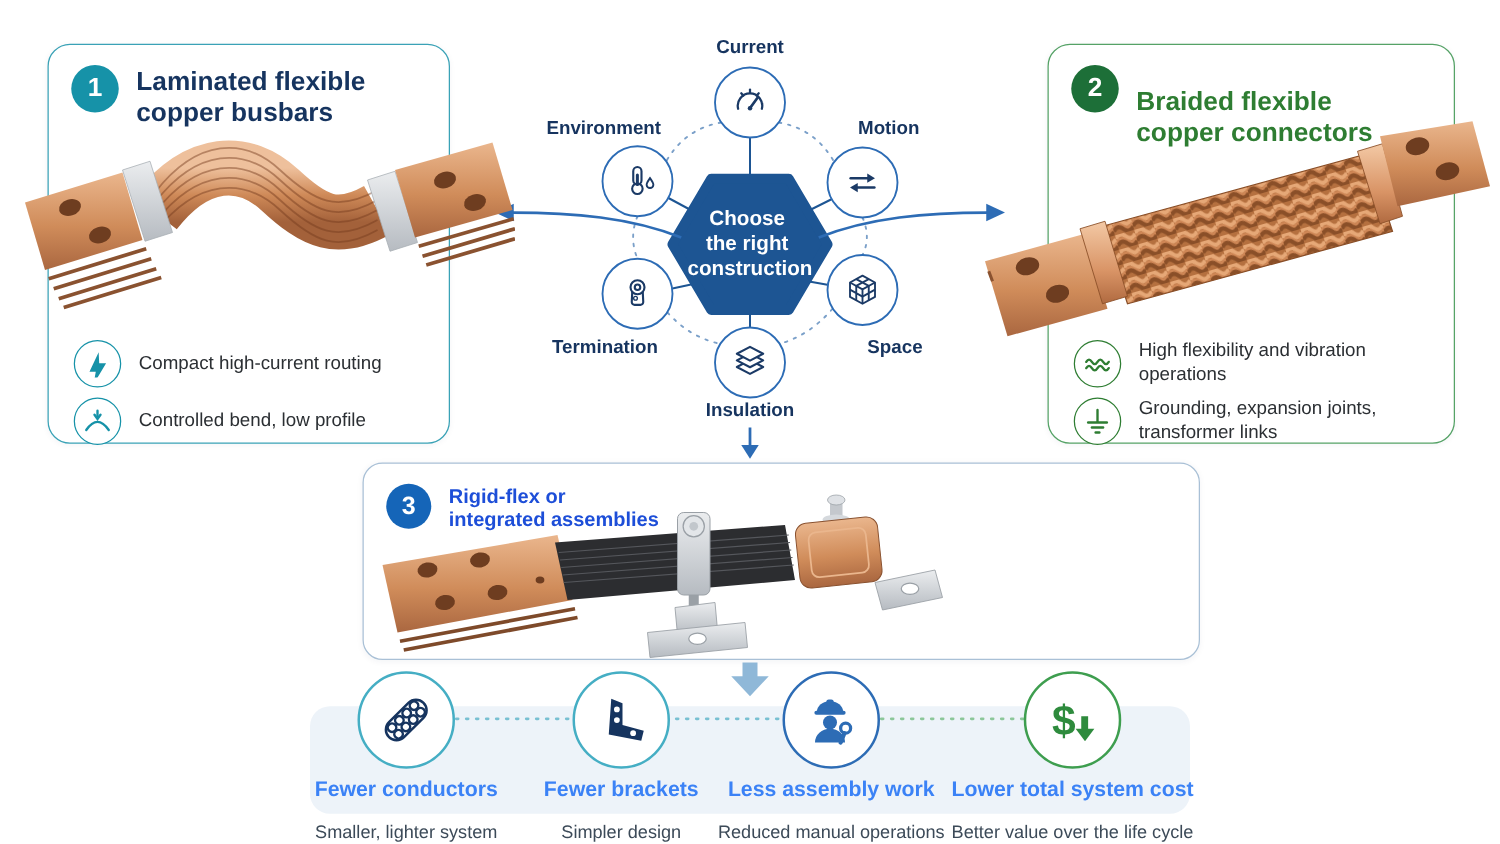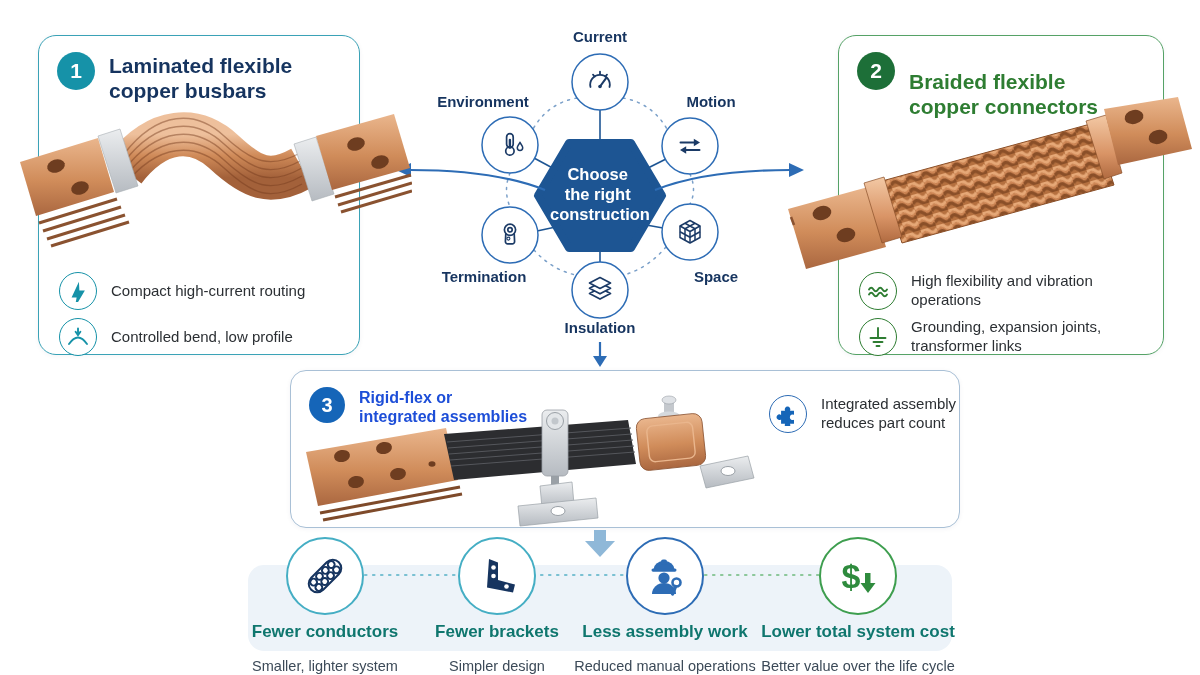--- a/index.html
+++ b/index.html
@@ -36,21 +36,21 @@
   #connector-layer{position:absolute;left:0;top:0;z-index:2;pointer-events:none;}
   #band{position:absolute;left:248px;top:565px;width:704px;height:86px;background:#edf3f9;border-radius:16px;z-index:1;}
   .benefit{position:absolute;top:537px;width:200px;text-align:center;z-index:3;}
   #benefit0{left:225px;} #benefit1{left:397px;} #benefit2{left:565px;} #benefit3{left:758px;}
   .b-circle{width:74px;height:74px;border-radius:50%;background:#fff;margin:0 auto;
             display:flex;align-items:center;justify-content:center;border:2.2px solid;}
   #benefit0 .b-circle{border-color:#45aec4;}
   #benefit1 .b-circle{border-color:#45aec4;}
   #benefit2 .b-circle{border-color:#2d6cb5;}
   #benefit3 .b-circle{border-color:#3e9e4f;}
-  .b-title{margin-top:7px;font-size:17px;font-weight:bold;color:#0f766e;text-align:center;}
+  .b-title{margin-top:7px;font-size:17px;font-weight:bold;color:#3b82f6;text-align:center;}
   .b-sub{margin-top:16px;font-size:14.5px;color:#3c4a58;}
 </style>
 </head>
 <body>
 
 <div class="canvas">
 
   <div class="card" id="card1">
     <div class="card-head">
       <div class="badge">1</div>
@@ -110,29 +110,20 @@
     </div>
   </div>
 
   <div class="card" id="card3">
     <div class="card-head">
       <div class="badge">3</div>
       <div class="card-title">Rigid-flex or
 integrated assemblies</div>
     </div>
     <div class="features">
-      <div class="feature">
-        <span class="fe-ic">
-          <svg width="24" height="24" viewBox="0 0 26 26">
-            <path d="M5.5 9.5 h4.4 a3 3 0 1 1 5.2 0 H19.5 v4.4 a3 3 0 1 0 0 5.2 V23.5 h-4.4 a3 3 0 1 1 -5.2 0 H5.5 v-4.6 a3 3 0 1 1 0 -4.8 Z" fill="#1565b8"></path>
-          </svg>
-        </span>
-        <span class="fe-tx">Integrated assembly
-reduces part count</span>
-      </div>
     </div>
   </div>
 
   <svg class="photo" id="photo1" width="400" height="170" viewBox="0 0 400 170">
     <defs>
       <linearGradient id="cuG" x1="0" y1="0" x2="0" y2="1">
         <stop offset="0" stop-color="#eec09c"></stop>
           <stop offset=".5" stop-color="#cf8a58"></stop>
           <stop offset="1" stop-color="#a3613a"></stop>
       </linearGradient>

